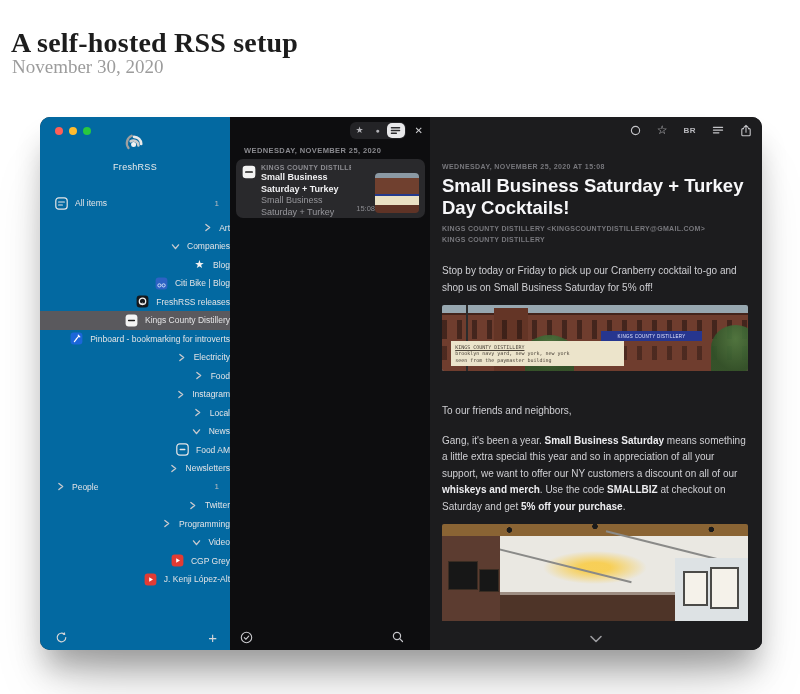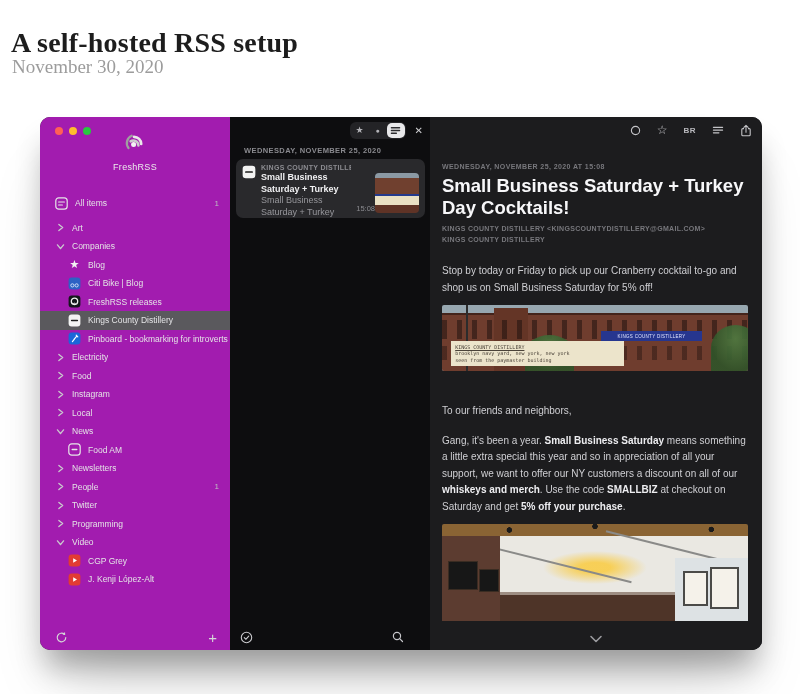--- a/index.html
+++ b/index.html
@@ -7,28 +7,28 @@
   
   .blog-title{position:absolute;left:11px;top:8px;font-family:"Liberation Serif",serif;
     font-weight:600;font-size:28px;color:#1d1d1d;letter-spacing:.2px;}
   .blog-date{position:absolute;left:12px;top:48px;font-family:"Liberation Serif",serif;
     font-size:19px;color:#9c9c9c;margin-top:8px;}
   
   .appwin{position:absolute;left:40px;top:117px;width:722px;height:533px;border-radius:10px;
     overflow:hidden;background:#1c1c1e;
     box-shadow:0 22px 30px -6px rgba(0,0,0,.30), 0 42px 60px -18px rgba(0,0,0,.18);}
   
-  .sidebar{position:absolute;left:0;top:0;width:190px;height:100%;background:#a21caf;}
+  .sidebar{position:absolute;left:0;top:0;width:190px;height:100%;background:#0369a1;}
   .lights{position:absolute;left:15px;top:10px;display:flex;gap:6px;}
   .light{width:8px;height:8px;border-radius:50%;}
   .logo-wrap{position:absolute;top:13px;left:0;right:0;text-align:center;}
   .logo-name{margin-top:2px;font-size:9px;color:#ececec;letter-spacing:.3px;}
   .snav{position:absolute;top:77px;left:0;right:0;}
   .srow{display:flex;align-items:center;height:18.5px;padding-left:15px;gap:7px;
-    font-size:8.5px;color:#e4e4e6;cursor:default;}
+    font-size:8.5px;color:#e4e4e6;cursor:default;justify-content:flex-end;}
   .srow.child{padding-left:28px;}
   .srow.gap{margin-top:6px;}
   .srow.sel{background:#5a595d;}
   .chev,.sic{display:inline-flex;align-items:center;justify-content:center;width:13px;height:13px;flex:0 0 auto;}
   .chev{width:10px;}
   .slabel{white-space:nowrap;overflow:hidden;}
   .count{margin-left:auto;padding-right:11px;color:#bdbdc1;font-size:8px;}
   .star-glyph{color:#f2f2f2;font-size:11px;line-height:11px;}
   .sfooter{position:absolute;bottom:0;left:0;right:0;height:26px;display:flex;
     align-items:center;justify-content:space-between;padding:0 13px 0 15px;}

